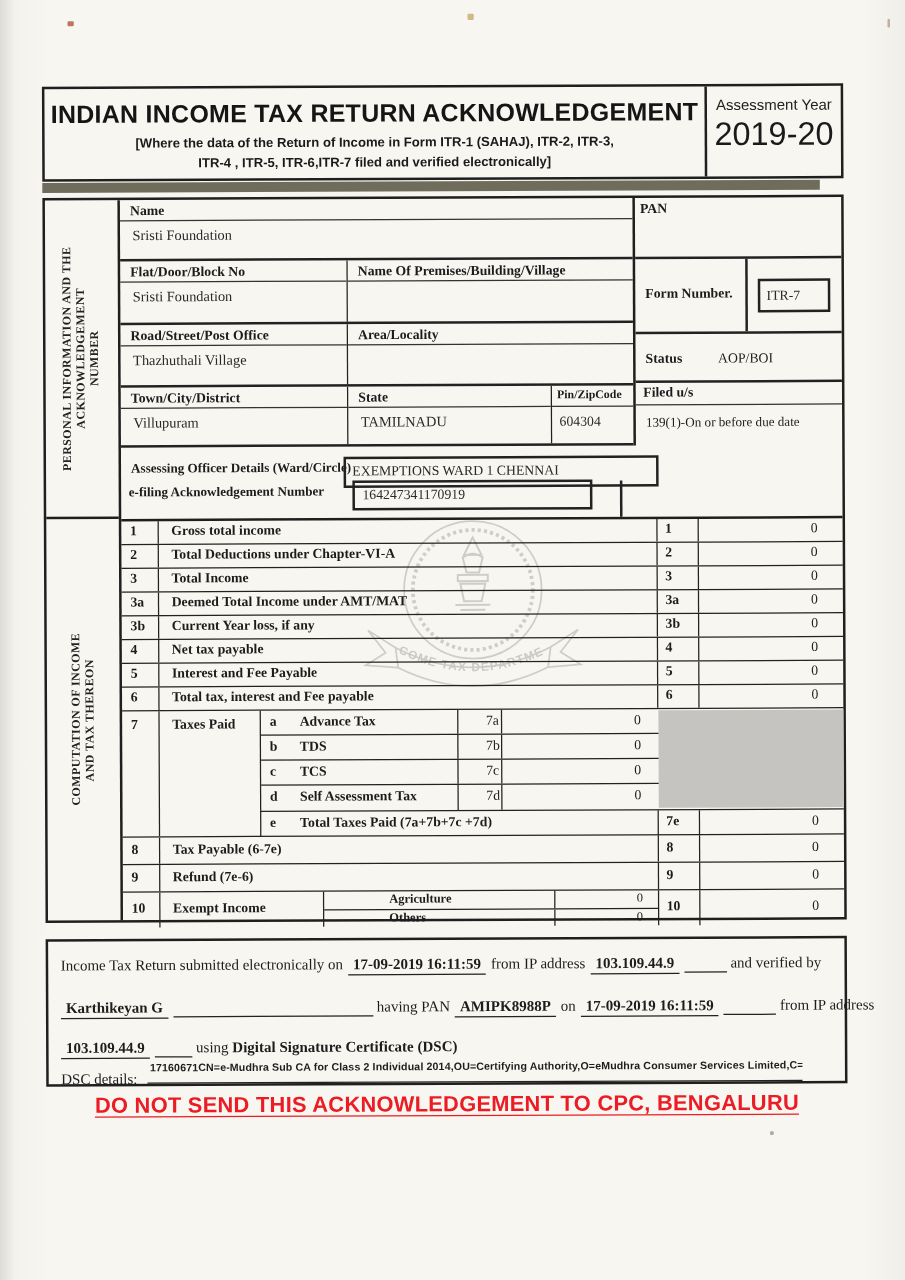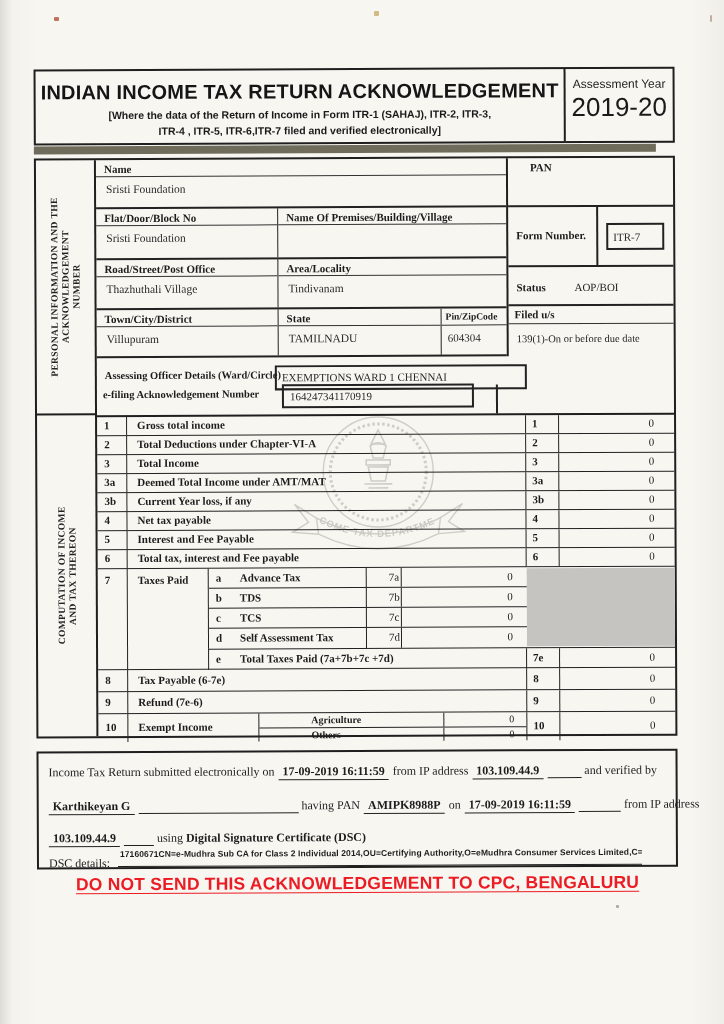--- a/index.html
+++ b/index.html
@@ -207,42 +207,41 @@
           </div>
         </div>
 
         <div class="prow" style="top:100px;height:50px;">
           <div class="pcol b" style="width:182px;">
             <div class="plab">Road/Street/Post Office</div>
             <div class="pval">Thazhuthali Village</div>
           </div>
           <div class="pcol" style="flex:1;">
             <div class="plab">Area/Locality</div>
-            <div class="pval">Tindivanam</div>
           </div>
         </div>
 
         <div class="prow" style="top:150px;height:48px;">
           <div class="pcol b" style="width:182px;">
             <div class="plab">Town/City/District</div>
             <div class="pval">Villupuram</div>
           </div>
           <div class="pcol b" style="width:163px;">
             <div class="plab">State</div>
             <div class="pval">TAMILNADU</div>
           </div>
           <div class="pcol" style="flex:1;">
             <div class="plab" style="font-size:9.5px;padding-left:4px;">Pin/ZipCode</div>
             <div class="pval" style="padding-left:6px;font-size:11px;">604304</div>
           </div>
         </div>
 
         <div class="rcol">
           <div class="rcell" style="height:49px;">
-            <div style="font-weight:bold;font-size:11px;padding:3px 0 0 22px;">PAN</div>
+            <div style="font-weight:bold;font-size:11px;padding:3px 0 0 4px;">PAN</div>
           </div>
           <div class="rcell" style="height:60px;">
             <div class="fn-lab">Form Number.</div>
             <div class="fnbox">ITR-7</div>
           </div>
           <div class="rcell" style="height:39px;">
             <span style="font-weight:bold;font-size:11px;position:absolute;left:8px;top:14px;">Status</span>
             <span style="font-size:11px;position:absolute;left:66px;top:14px;color:#222;">AOP/BOI</span>
           </div>
           <div style="height:18px;border-bottom:1px solid #333;box-sizing:border-box;font-weight:bold;font-size:11px;padding:2px 0 0 6px;">Filed u/s</div>

